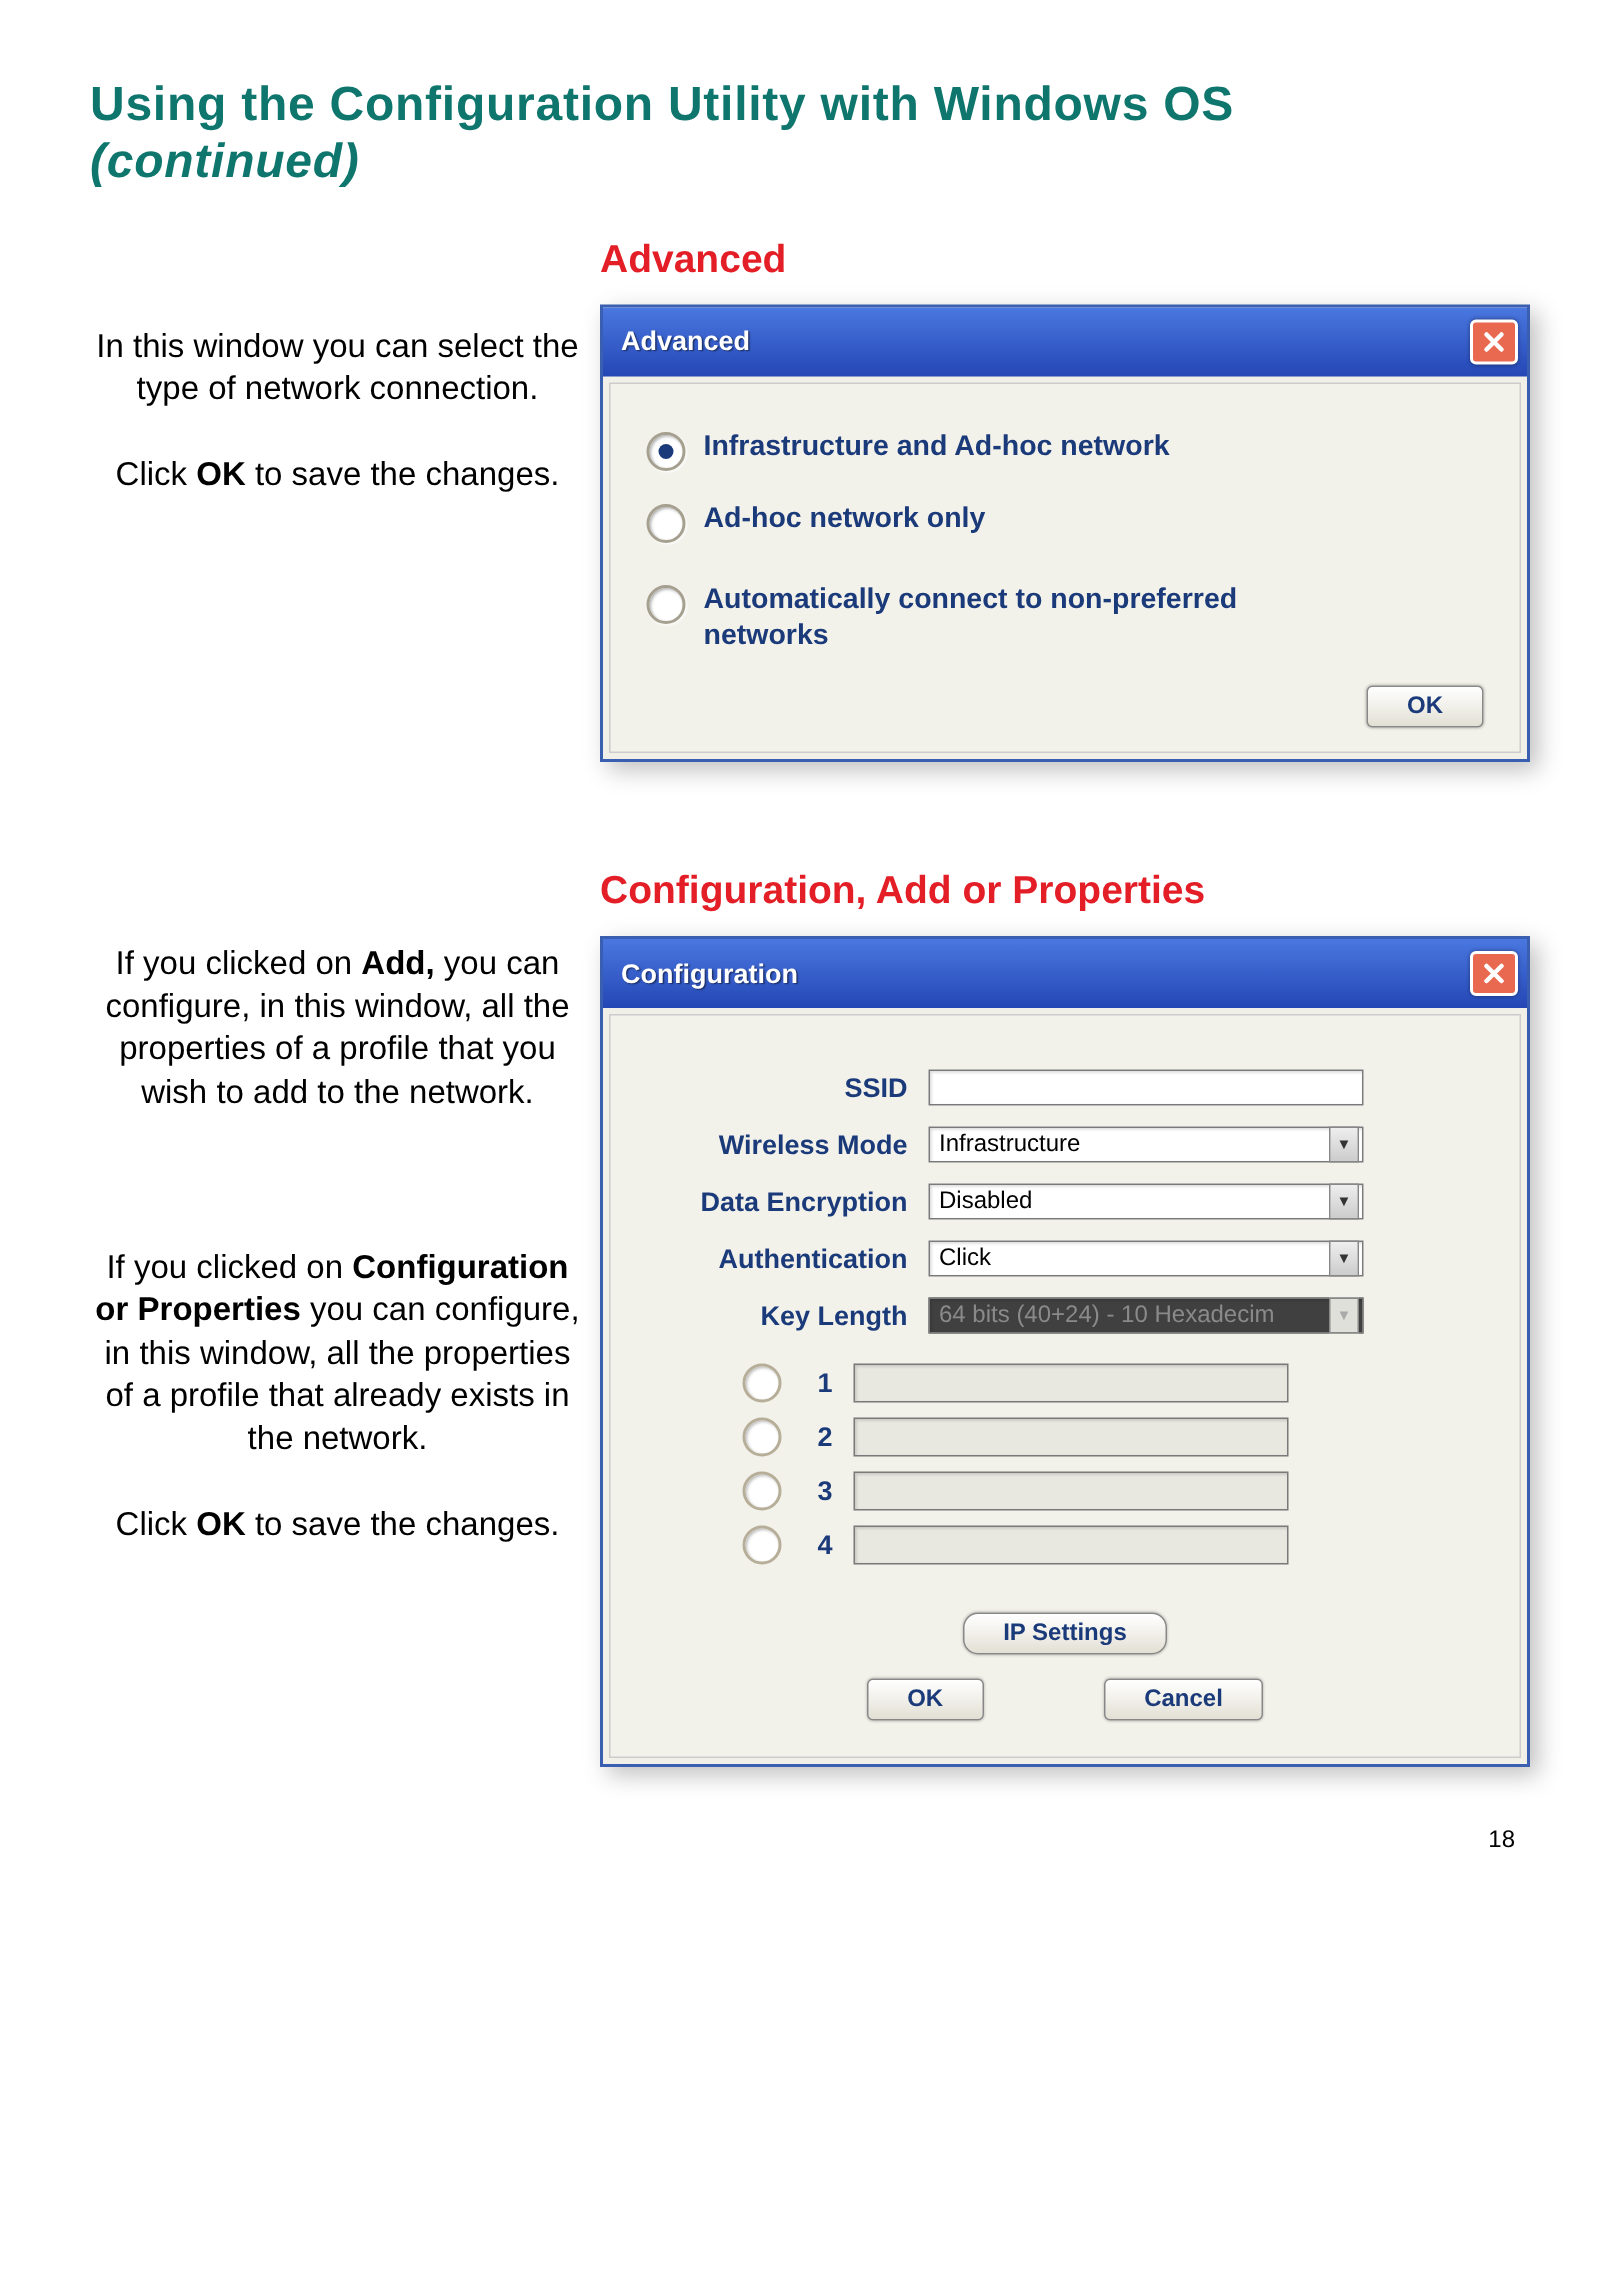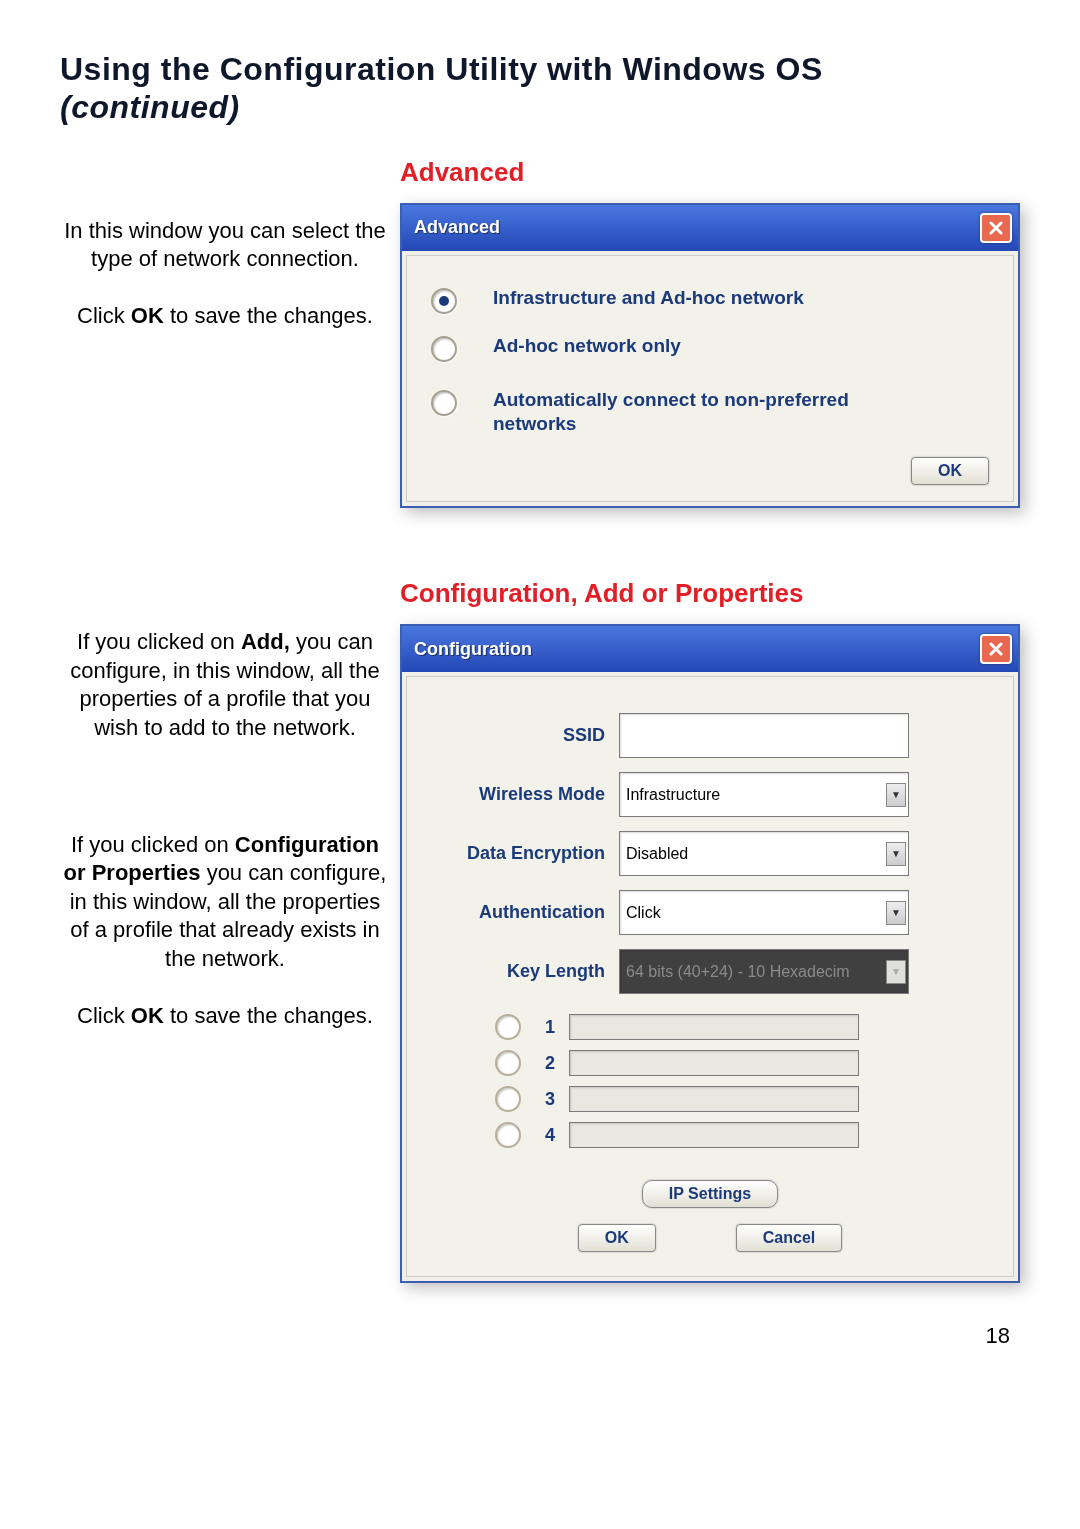--- a/index.html
+++ b/index.html
@@ -6,21 +6,21 @@
     margin: 0;
     padding: 0;
     background: #fff;
     font-family: Arial, Helvetica, sans-serif;
     width: 1080px;
   }
   .page {
     padding: 50px 60px 30px 60px;
   }
   .main-title {
-    color: #0f172a;
+    color: #0f766e;
     font-size: 32px;
     font-weight: bold;
     line-height: 1.2;
     margin-bottom: 30px;
     letter-spacing: 0.5px;
   }
   .continued {
     font-style: italic;
   }
   .section-heading {
@@ -109,21 +109,21 @@
   .radio-outer.selected .radio-dot {
     width:10px;
     height:10px;
     border-radius:50%;
     background:#1a3a7a;
   }
   .radio-label {
     color: #1a3a7a;
     font-weight: bold;
     font-size: 19px;
-    margin-left: 36px;
+    margin-left: 12px;
     line-height:1.3;
   }
   .adv-group2 { margin-top: 26px; }
   .ok-row {
     display:flex;
     justify-content:flex-end;
     margin-top: 10px;
   }
   .win-btn {
     background: linear-gradient(to bottom, #fff, #e2e0d4);
@@ -151,21 +151,21 @@
   .form-label {
     width: 170px;
     text-align:right;
     color:#1a3a7a;
     font-weight:bold;
     font-size:18px;
     padding-right: 14px;
   }
   .form-input, .form-select {
     width: 290px;
-    height: 45px;
+    height: 24px;
     background:#fff;
     border: 1px solid #7a7a7a;
     box-shadow: inset 1px 1px 2px rgba(0,0,0,0.15);
     font-size:16px;
     padding: 2px 6px;
     color:#000;
     display:flex;
     align-items:center;
     justify-content:space-between;
     box-sizing: border-box;
@@ -219,21 +219,21 @@
     margin: 22px auto 16px auto;
     border-radius: 10px;
   }
   .btn-row2 {
     display:flex;
     justify-content:center;
     gap: 80px;
   }
 
   .page-number {
-    font-size:22px;
+    font-size:16px;
     text-align:right;
     margin-top: 40px;
     padding-right: 10px;
   }
   .section2 { margin-top: 70px; }
 </style>
 </head>
 <body>
 
 <div class="page">

